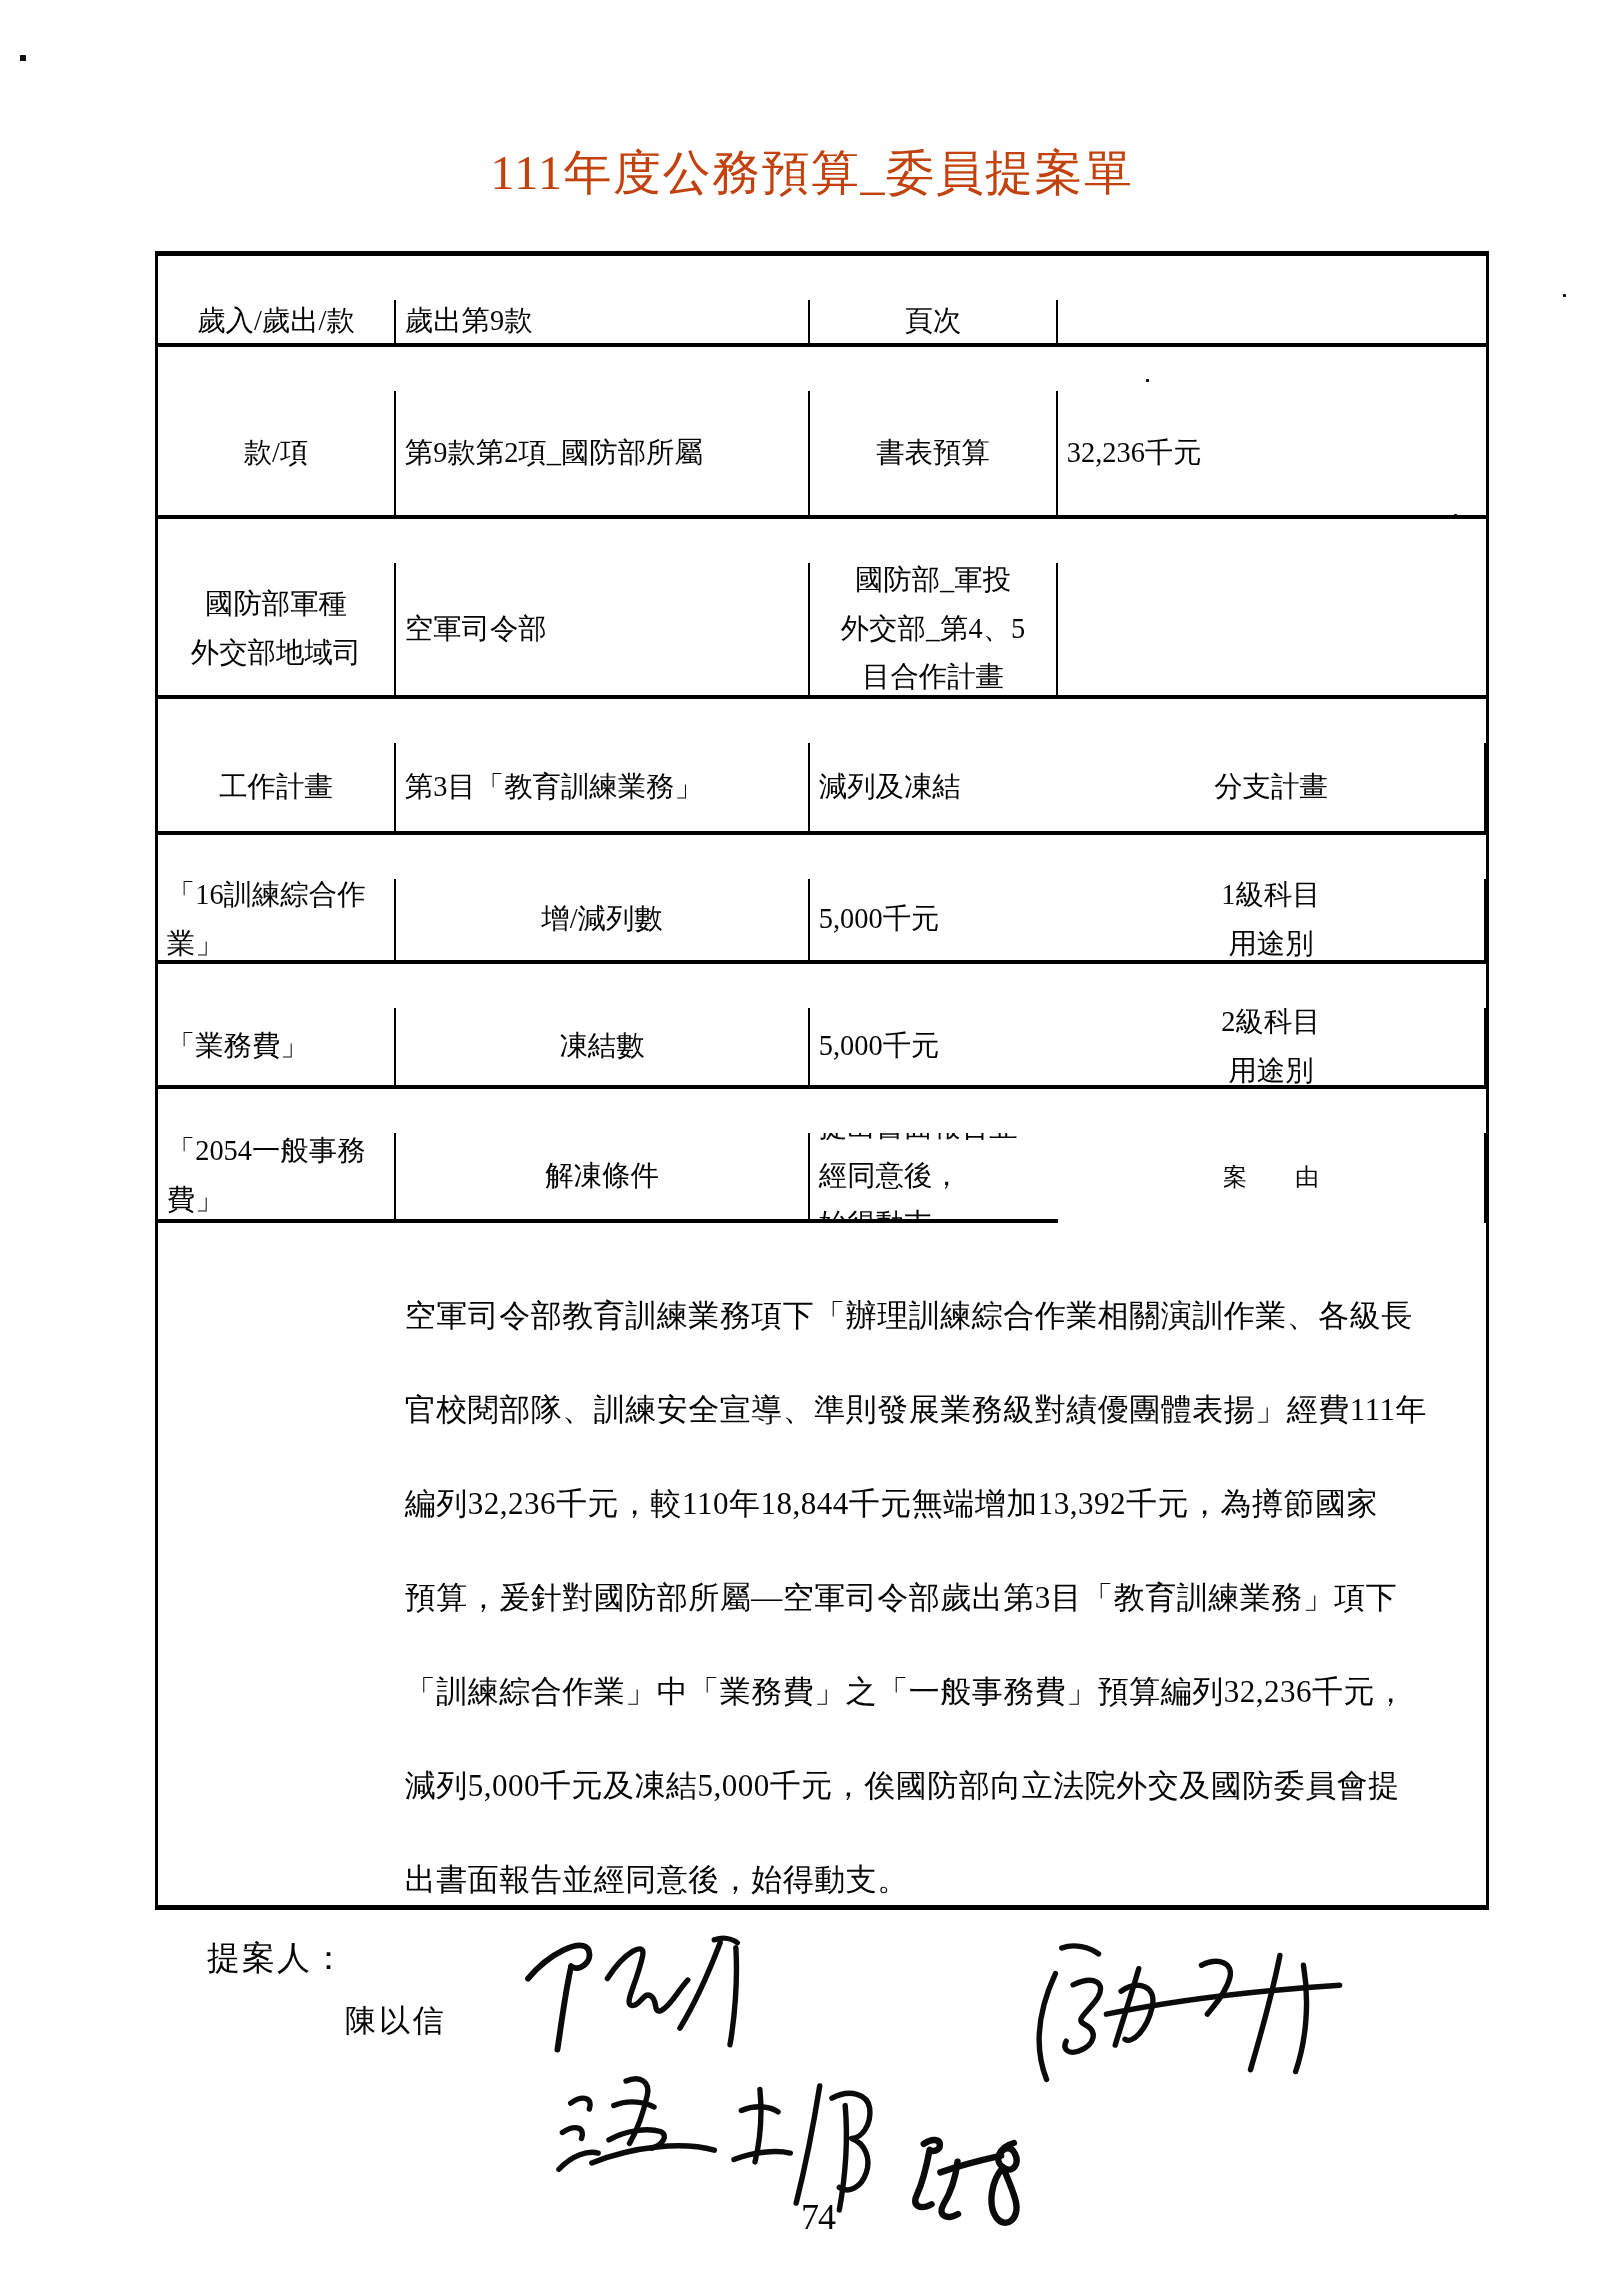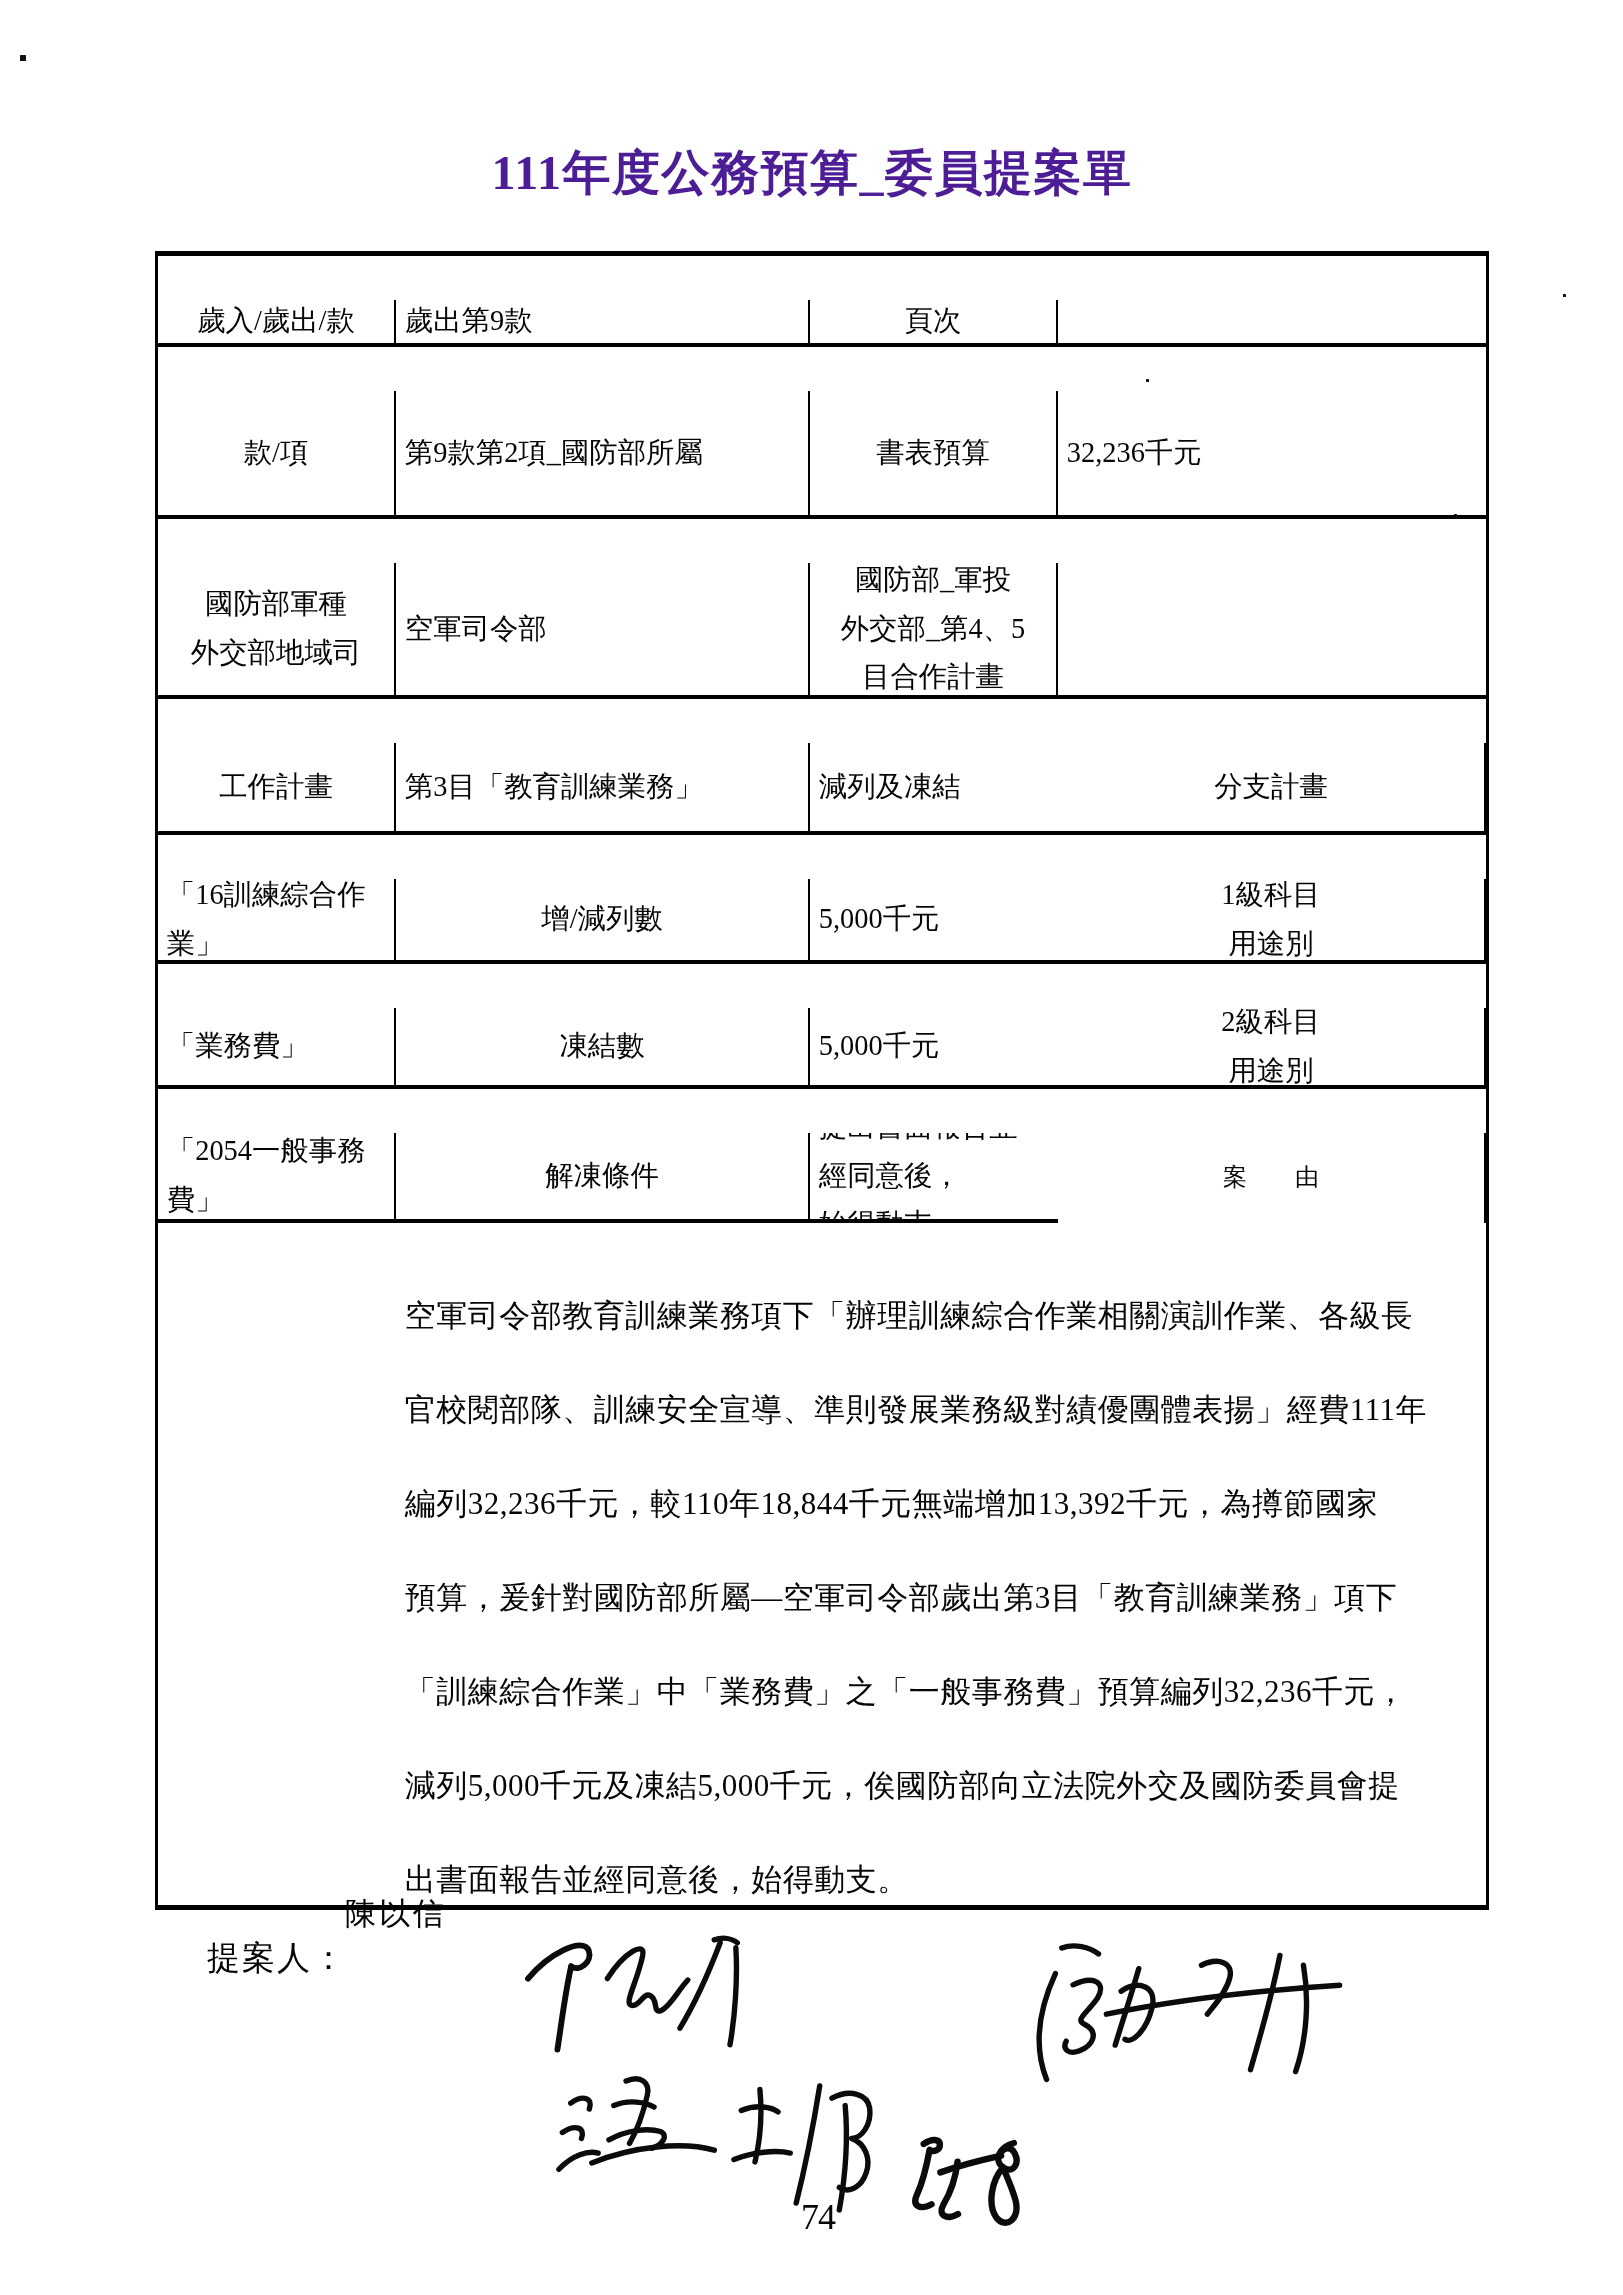--- a/index.html
+++ b/index.html
@@ -7,22 +7,22 @@
     width:1624px;height:2295px;position:relative;background:#ffffff;
     font-family:"Liberation Serif","DejaVu Serif",serif;color:#060606;
     overflow:hidden;
   }
   
   .speck{position:absolute;background:#111;border-radius:0.5px;}
 
   
   .doc-title{
     position:absolute;top:141px;left:0;width:100%;
-    text-align:center;font-size:48px;font-weight:bold;letter-spacing:1.5px;
-    color:#4c1d95;
+    text-align:center;font-size:48px;font-weight:normal;letter-spacing:1.5px;
+    color:#c2410c;
   }
 
   
   .doc-table{
     position:absolute;left:155px;top:251px;width:1334px;height:1659px;
     box-sizing:border-box;
     border-top:5.4px solid #000;border-bottom:5.4px solid #000;
     border-left:3.4px solid #000;border-right:3.4px solid #000;
     display:grid;
     grid-template-columns:238px 414px 248px auto;
@@ -43,21 +43,21 @@
   .case-text{
     align-items:flex-start;
     font-size:31px;line-height:94px;letter-spacing:0.5px;
     padding:2px 9.8px 0 8.8px;
   }
   .case-label{font-size:24px;letter-spacing:0;}
 
   
   .footer-item{position:absolute;white-space:nowrap;}
   .proposer-label{left:207px;top:1936px;font-size:33px;letter-spacing:2px;}
-  .proposer-name{left:345px;top:1893px;font-size:31px;letter-spacing:2.9px;}
+  .proposer-name{left:345px;top:2000px;font-size:31px;letter-spacing:2.9px;}
   .page-number{left:801px;top:2187px;font-size:36px;letter-spacing:-1px;margin-top:9px;}
 
   .sig{position:absolute;}
   .sig path{fill:none;stroke:#0b0b0b;stroke-linecap:round;stroke-linejoin:round;}
 </style>
 </head>
 <body>
 
 <div class="speck" style="left:19.6px;top:55px;width:6.9px;height:6.4px;"></div>
 <div class="speck" style="left:1146px;top:379px;width:2.9px;height:2.9px;"></div>

